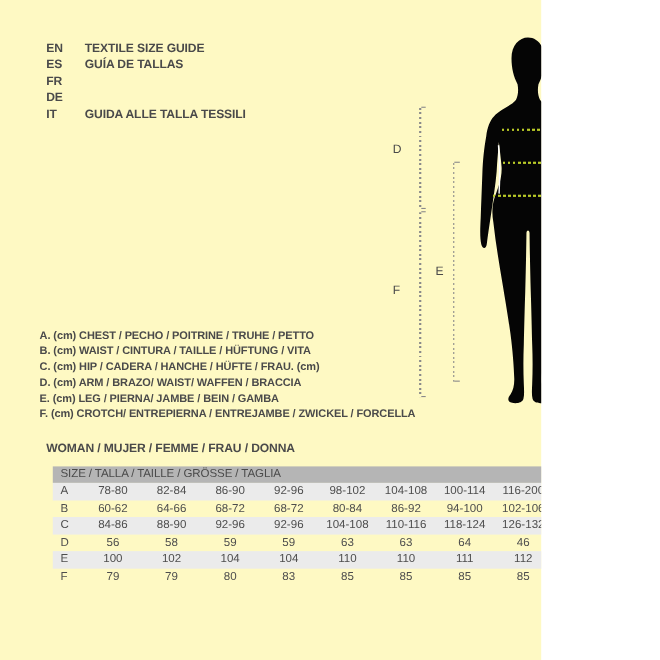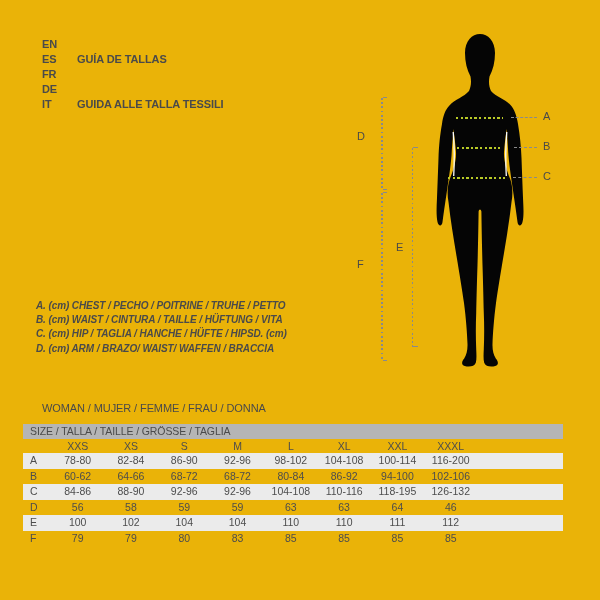--- a/index.html
+++ b/index.html
@@ -1,55 +1,56 @@
 <!DOCTYPE html>
 <html><head>
 <meta charset="utf-8">
 <style>
   html,body{margin:0;padding:0;background:#fff;}
   #canvas{
-    position:relative;width:600px;height:600px;background:#eab308;overflow:hidden;
+    position:relative;width:492px;height:600px;background:#fef9c3;overflow:hidden;
     font-family:"Liberation Sans", sans-serif;color:#4a4a4a;
   }
   
   .lang-list{position:absolute;left:42px;top:37px;font-size:11px;font-weight:700;letter-spacing:-0.1px;}
   .lang-row{display:flex;height:15px;line-height:15px;}
   .lang-code{width:35px;}
   
   .silhouette{position:absolute;left:395px;top:28px;}
   
   .dotline-h{position:absolute;height:2px;background-image:repeating-linear-gradient(90deg,#b8c927 0 2.4px,transparent 2.4px 4.6px);}
   .dashline-h{position:absolute;height:0;border-top:1.6px dashed #8a8a8a;}
   .dotline-v{position:absolute;width:1.6px;background-image:repeating-linear-gradient(180deg,#8a8a8a 0 1.8px,transparent 1.8px 4.2px);}
   .tick{position:absolute;width:4.5px;height:0;border-top:1.6px solid #8a8a8a;}
   .marker-label{position:absolute;font-size:11px;font-weight:400;color:#4a4a4a;}
   
   .legend{position:absolute;left:36px;top:299px;font-size:10px;font-weight:700;letter-spacing:-0.1px;}
-  .legend-row{height:14.2px;line-height:14.2px;white-space:nowrap;font-style:italic;}
-  
-  .gender{position:absolute;left:42px;top:402px;font-size:11px;font-weight:400;letter-spacing:-0.1px;}
-  
-  .size-table{position:absolute;left:23px;top:424px;width:540px;font-size:10.5px;color:#4d4d4d;}
+  .legend-row{height:14.2px;line-height:14.2px;white-space:nowrap;}
+  
+  .gender{position:absolute;left:42px;top:402px;font-size:11px;font-weight:700;letter-spacing:-0.1px;}
+  
+  .size-table{position:absolute;left:48px;top:424px;width:540px;font-size:10.5px;color:#4d4d4d;}
   .st-header{height:15px;line-height:15px;background:#b5b5b5;padding-left:7px;color:#4a4a4a;letter-spacing:-0.1px;}
   .st-sizes{display:flex;height:14px;line-height:14px;}
   .st-rows .st-row{display:flex;height:15.5px;line-height:15.5px;}
   .st-rows div.st-row:nth-of-type(odd){background:#ebebeb;}
   .st-spacer{width:28px;}
   .st-label{width:28px;padding-left:7px;box-sizing:border-box;}
   .st-cell{width:53.3px;text-align:center;}
 </style>
 </head>
 <body>
 
 <div id="canvas">
 
   <div class="lang-list">
 
   <div class="lang-row">
         <span class="lang-code">EN</span>
+        <span class="lang-label">TEXTILE SIZE GUIDE</span>
       </div>
       <div class="lang-row">
         <span class="lang-code">ES</span>
         <span class="lang-label">GUÍA DE TALLAS</span>
       </div>
       <div class="lang-row">
         <span class="lang-code">FR</span>
       </div>
       <div class="lang-row">
         <span class="lang-code">DE</span>
@@ -142,40 +143,30 @@
 
   <div class="dotline-v" style="left:381px;top:192.5px;height:168px;"></div>
   <div class="tick" style="left:382.5px;top:192px;"></div>
   <div class="tick" style="left:382.5px;top:360px;"></div>
   <span class="marker-label" style="left:357px;top:258px;">F</span>
 
   <div class="legend">
 
   <div class="legend-row">A. (cm) CHEST / PECHO / POITRINE / TRUHE / PETTO</div>
       <div class="legend-row">B. (cm) WAIST / CINTURA / TAILLE / HÜFTUNG / VITA</div>
-      <div class="legend-row">C. (cm) HIP / TAGLIA / HANCHE / HÜFTE / HIPSD. (cm)</div>
+      <div class="legend-row">C. (cm) HIP / CADERA / HANCHE / HÜFTE / FRAU. (cm)</div>
       <div class="legend-row">D. (cm) ARM / BRAZO/ WAIST/ WAFFEN / BRACCIA</div>
+      <div class="legend-row">E. (cm) LEG / PIERNA/ JAMBE / BEIN / GAMBA</div>
+      <div class="legend-row">F. (cm) CROTCH/ ENTREPIERNA / ENTREJAMBE / ZWICKEL / FORCELLA</div>
     </div>
 
   <div class="gender">WOMAN / MUJER / FEMME / FRAU / DONNA</div>
 
   <div class="size-table">
     <div class="st-header">SIZE / TALLA / TAILLE / GRÖSSE / TAGLIA</div>
-    <div class="st-sizes">
-      <div class="st-spacer"></div>
-
-    <div class="st-cell">XXS</div>
-        <div class="st-cell">XS</div>
-        <div class="st-cell">S</div>
-        <div class="st-cell">M</div>
-        <div class="st-cell">L</div>
-        <div class="st-cell">XL</div>
-        <div class="st-cell">XXL</div>
-        <div class="st-cell">XXXL</div>
-      </div>
     <div class="st-rows">
 
     <div class="st-row">
           <div class="st-label">A</div>
           <div style="display:flex">
 
           <div class="st-cell">78-80</div>
             <div class="st-cell">82-84</div>
             <div class="st-cell">86-90</div>
             <div class="st-cell">92-96</div>
@@ -202,21 +193,21 @@
         <div class="st-row">
           <div class="st-label">C</div>
           <div style="display:flex">
 
           <div class="st-cell">84-86</div>
             <div class="st-cell">88-90</div>
             <div class="st-cell">92-96</div>
             <div class="st-cell">92-96</div>
             <div class="st-cell">104-108</div>
             <div class="st-cell">110-116</div>
-            <div class="st-cell">118-195</div>
+            <div class="st-cell">118-124</div>
             <div class="st-cell">126-132</div>
           </div>
         </div>
         <div class="st-row">
           <div class="st-label">D</div>
           <div style="display:flex">
 
           <div class="st-cell">56</div>
             <div class="st-cell">58</div>
             <div class="st-cell">59</div>

